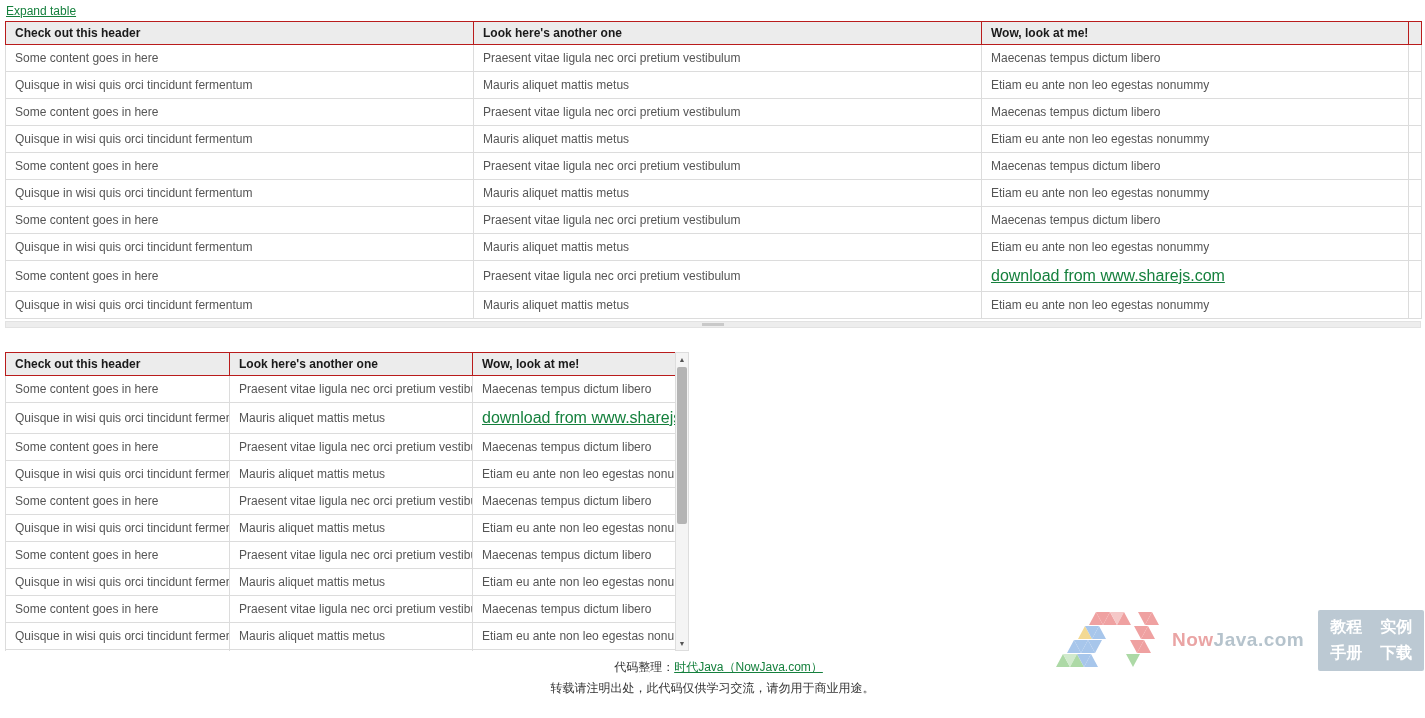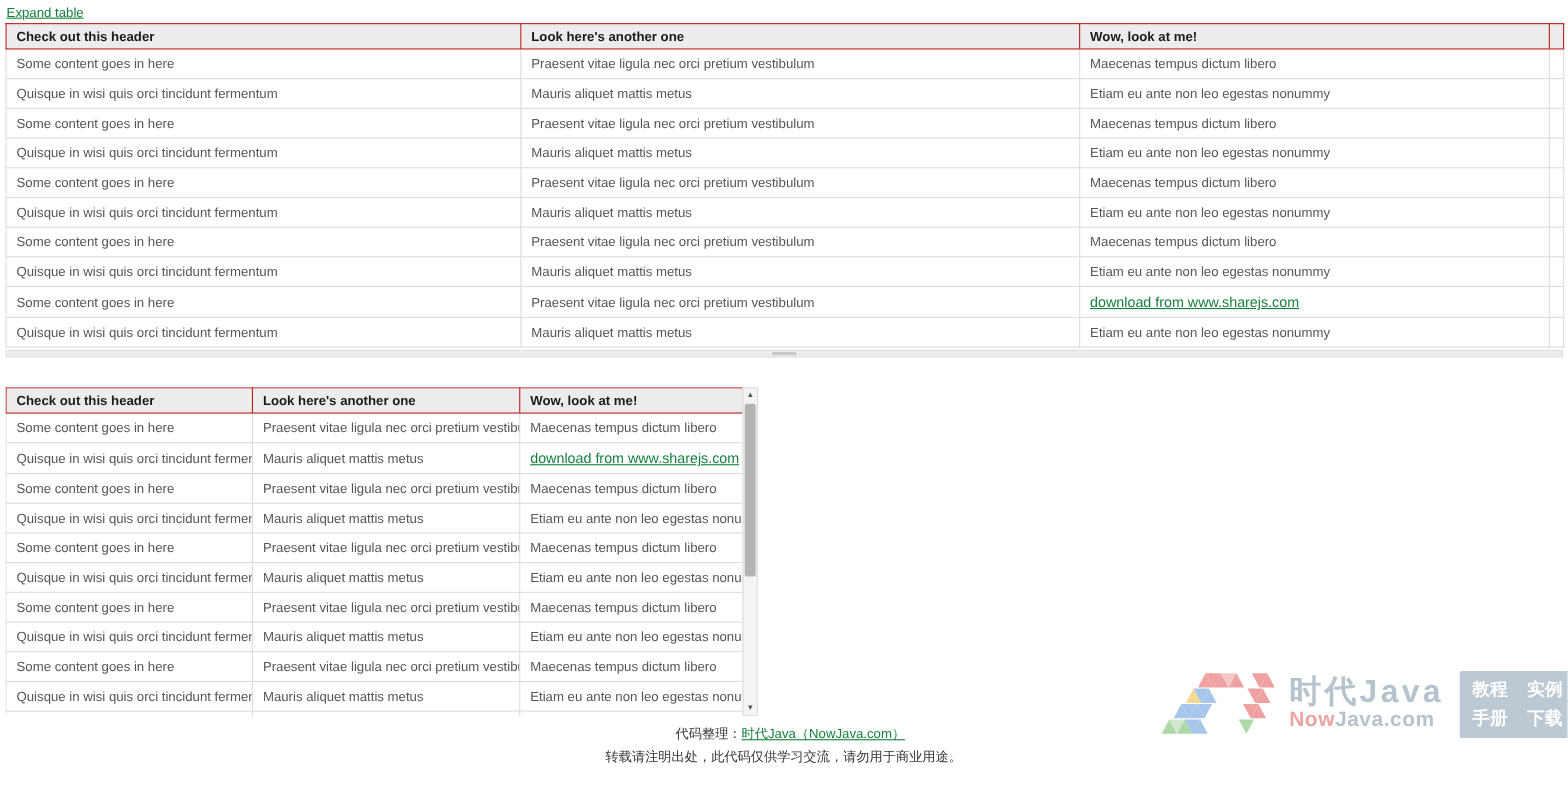--- a/index.html
+++ b/index.html
@@ -18,21 +18,21 @@
   table { border-collapse:collapse; table-layout:fixed; background:#fff; }
   th {
     background:#ececec; border:1px solid #b91c1c;
     font-size:12px; font-weight:bold; color:#1a1a1a;
     text-align:left; padding:4px 9px; white-space:nowrap; overflow:hidden;
   }
   td {
     border:1px solid #dcdcdc; font-size:12px; color:#555;
     padding:6px 9px; white-space:nowrap; overflow:hidden;
   }
-  td a { font-size:13px; }
+  td a { font-size:16px; }
   th.sliver { border-left:1px solid #d9d9d9; }
   td.sliver { border-left:1px solid #f0f0f0; }
 
   
   .top-section { position:absolute; top:21px; left:5px; width:1416px; }
   .top-section table { width:1416px; }
 
   .h-scrollbar {
     position:relative; margin-top:2px; width:1416px; height:7px;
     background:#ededed; border:1px solid #e2e2e2;
@@ -306,21 +306,20 @@
     <polygon class="tri-red" points="81,42 88,29 95,42"></polygon>
 
     <polygon class="tri-green" points="0,56 7,43 14,56"></polygon>
     <polygon class="tri-greenl" points="7,43 21,43 14,56"></polygon>
     <polygon class="tri-green" points="14,56 21,43 28,56"></polygon>
     <polygon class="tri-blue" points="21,43 35,43 28,56"></polygon>
     <polygon class="tri-blue" points="28,56 35,43 42,56"></polygon>
     <polygon class="tri-green" points="70,43 84,43 77,56"></polygon>
   </svg>
   <div class="brand">
-    <div class="brand-cn">时代Java</div>
     <div class="brand-en"><span class="now">Now</span><span>Java.com</span></div>
   </div>
   <div class="menu-box">
     <span>教程</span>
     <span>实例</span>
     <span>手册</span>
     <span>下载</span>
   </div>
 </div>
 

